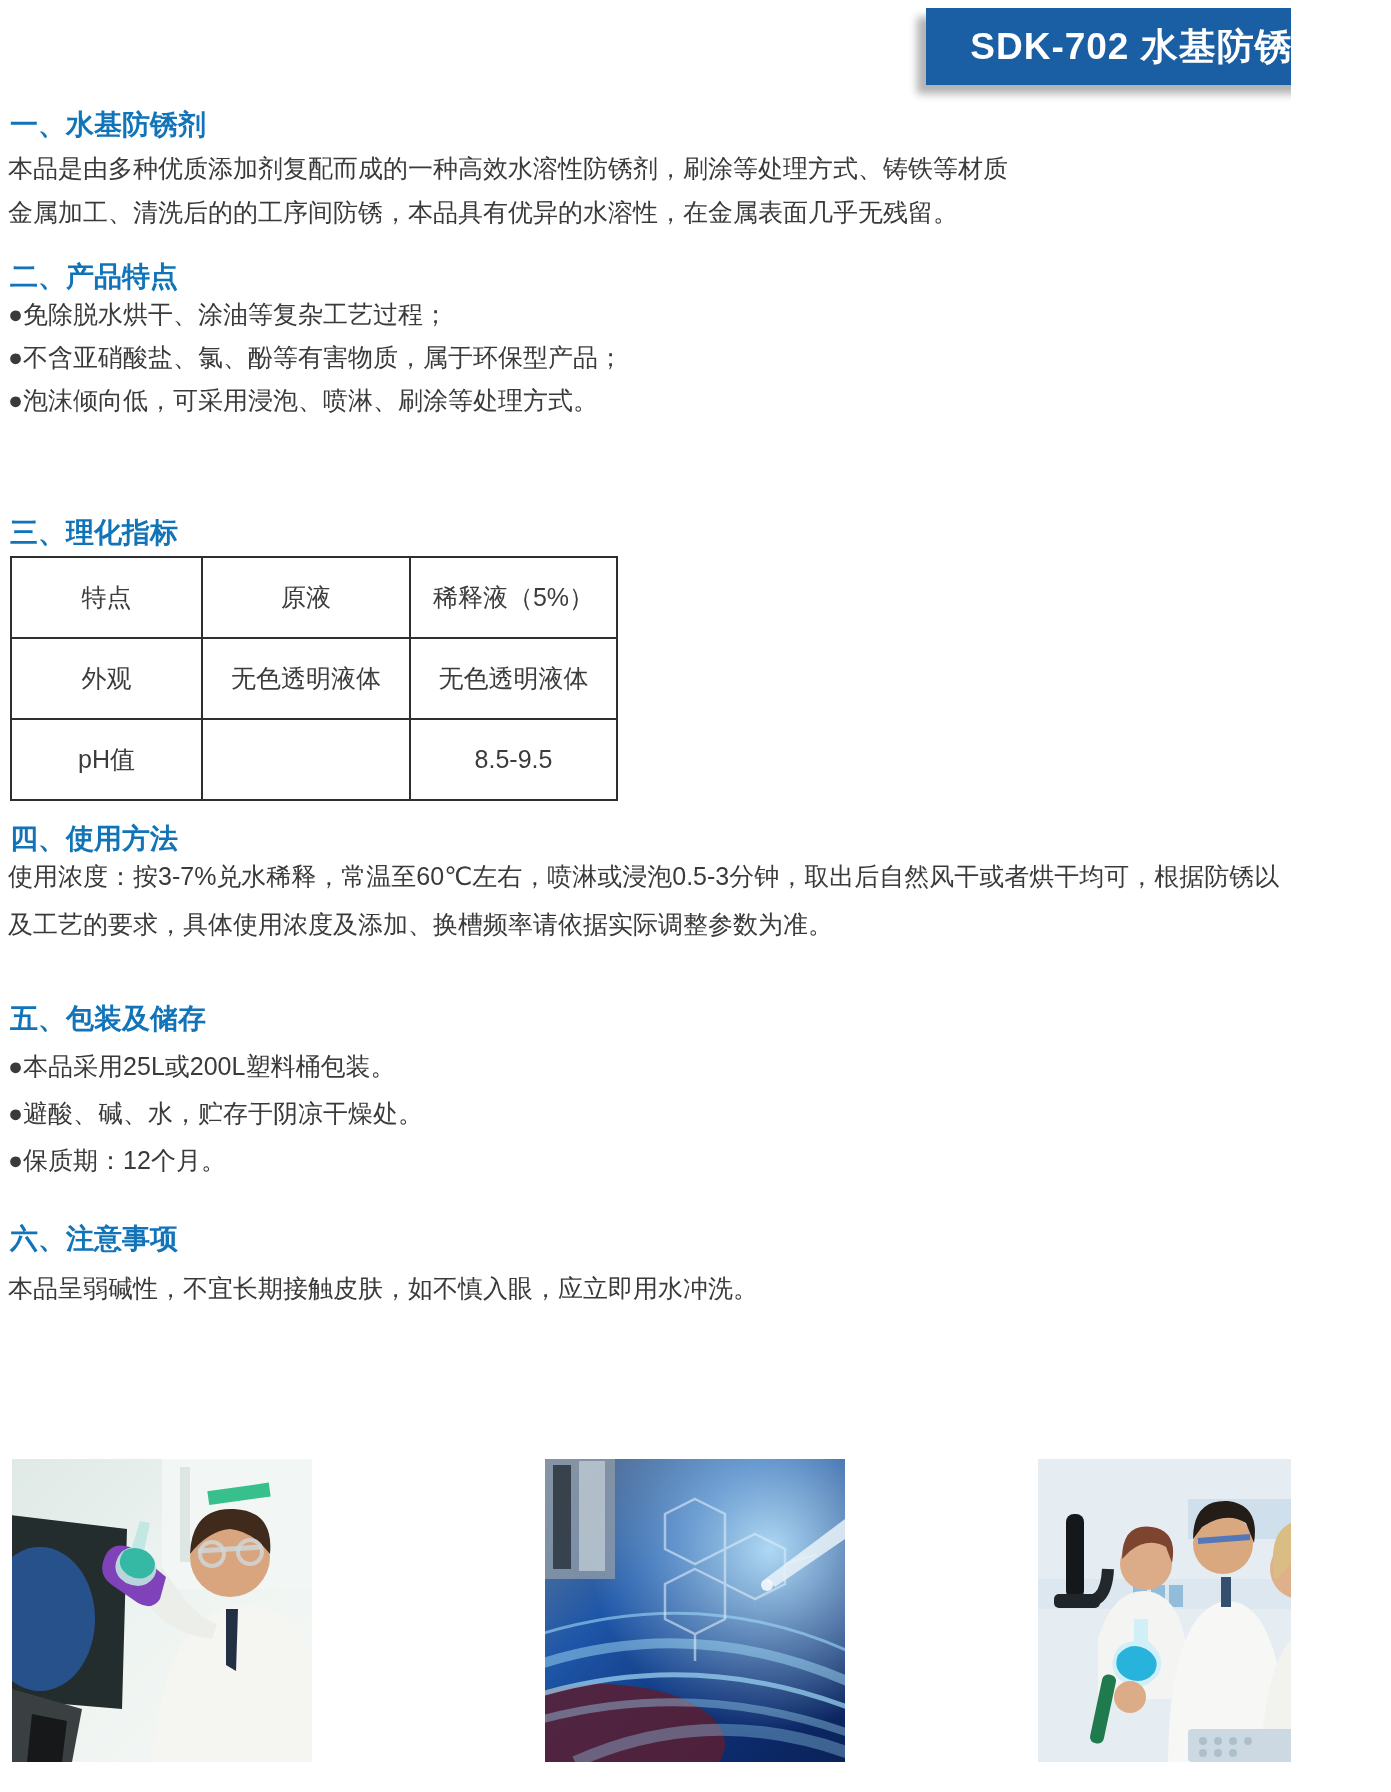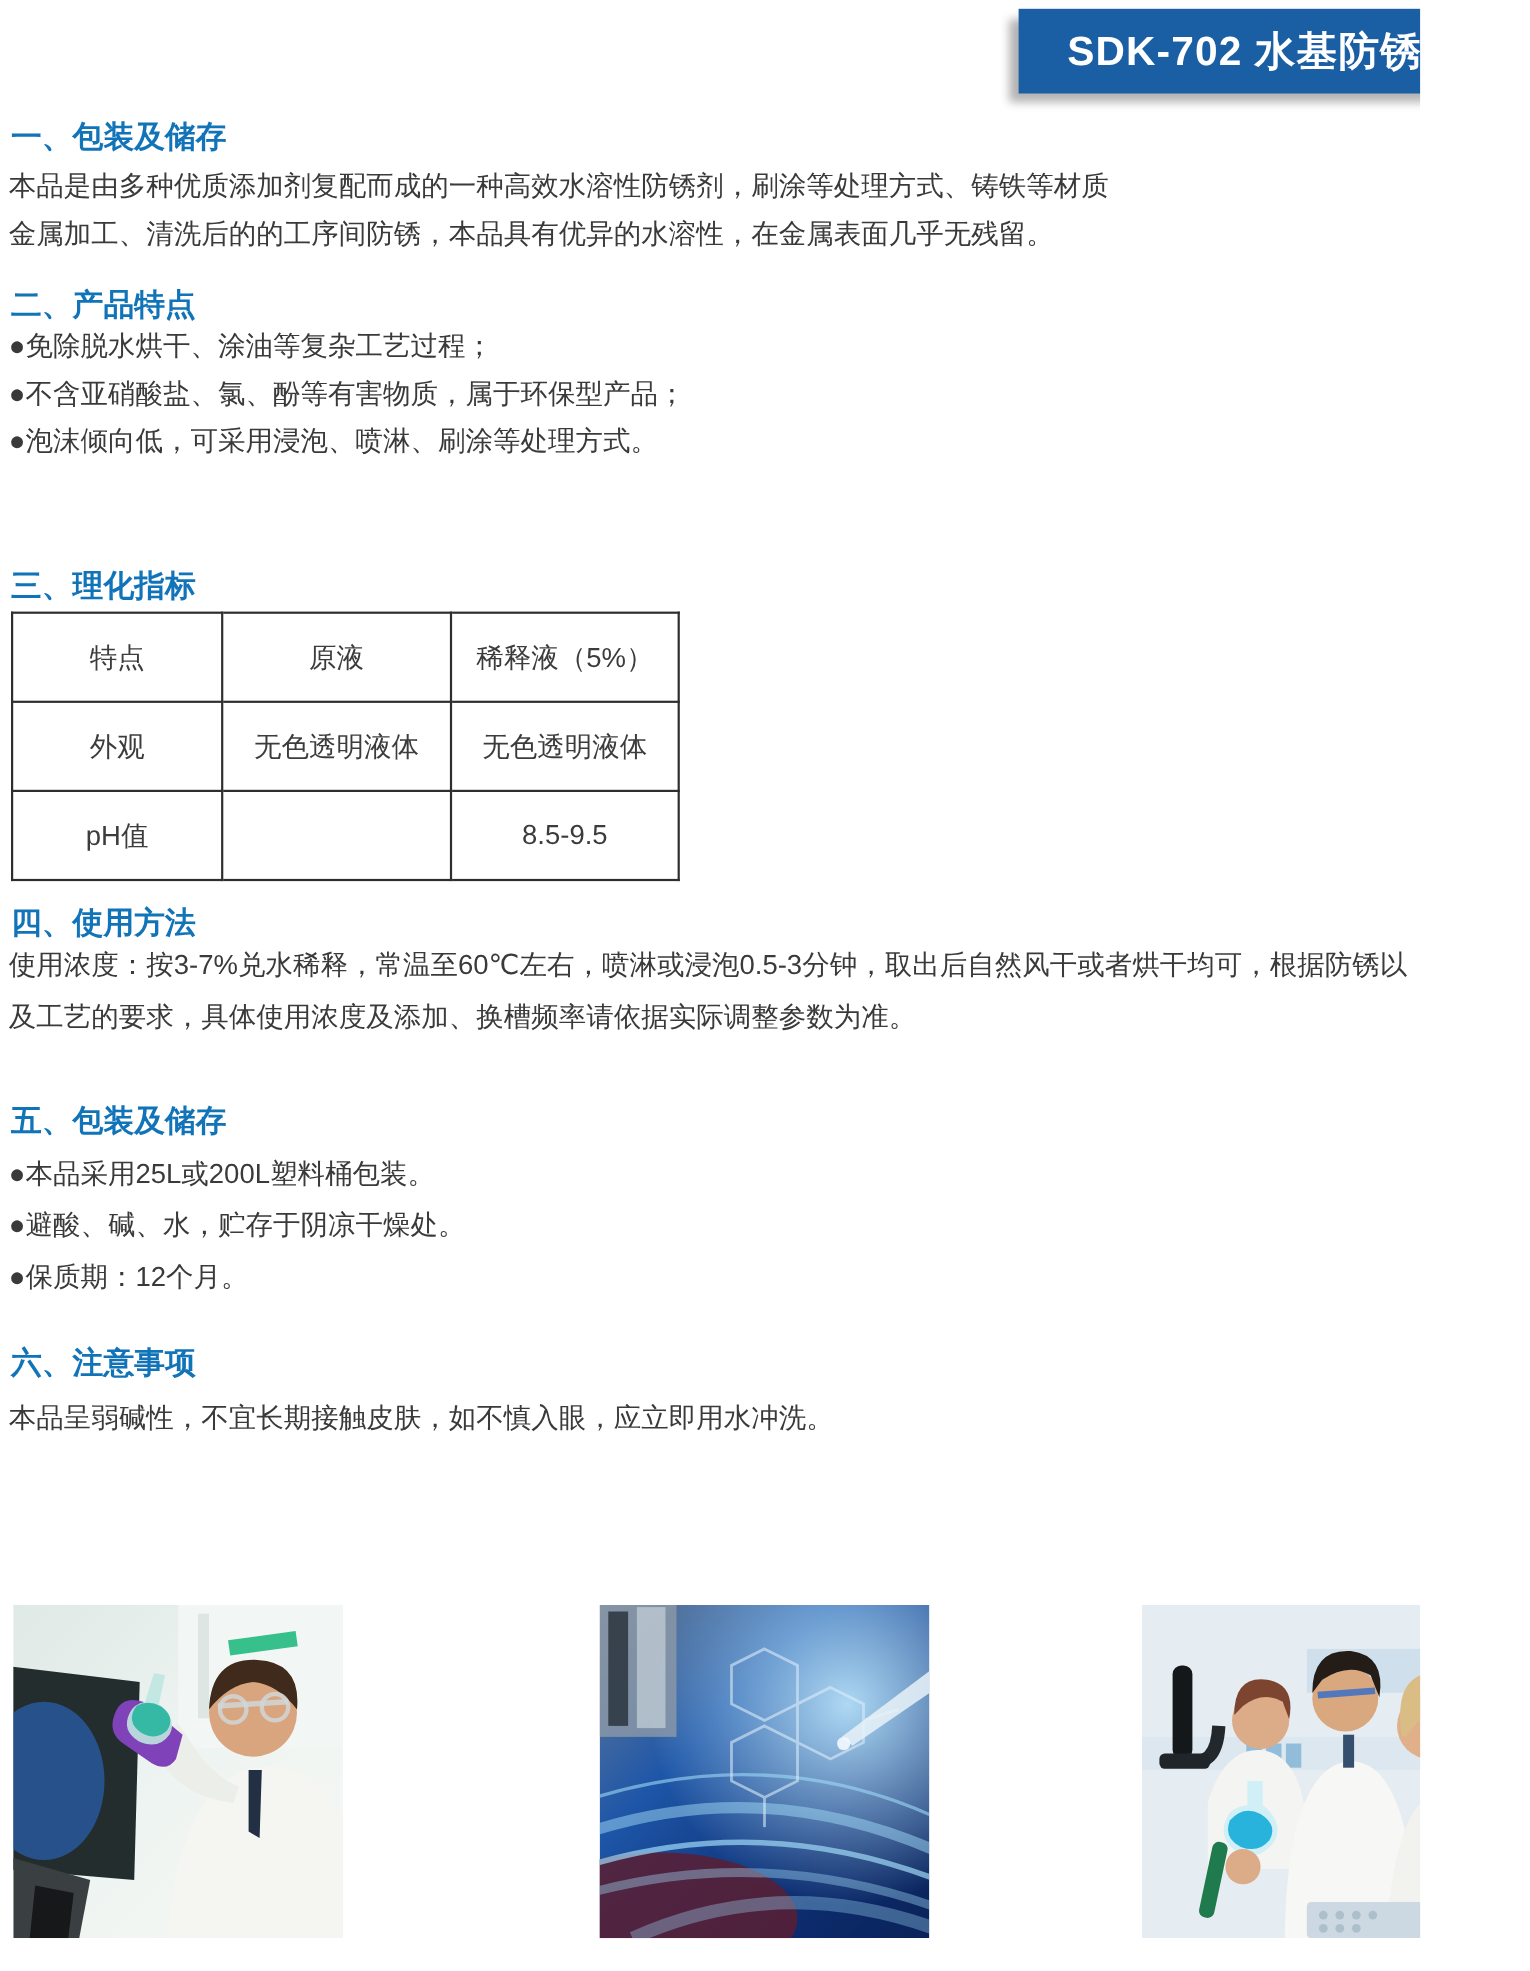--- a/index.html
+++ b/index.html
@@ -57,21 +57,21 @@
 </style>
 </head>
 <body>
 
 <div class="page">
 
   <div class="banner">
     <span>SDK-702 水基防锈剂</span>
   </div>
 
-  <div class="sec-heading" style="top:106px">一、包装及储存</div>
+  <div class="sec-heading" style="top:106px">一、水基防锈剂</div>
   <div class="line" style="top:152px">本品是由多种优质添加剂复配而成的一种高效水溶性防锈剂，刷涂等处理方式、铸铁等材质</div>
   <div class="line" style="top:196px">金属加工、清洗后的的工序间防锈，本品具有优异的水溶性，在金属表面几乎无残留。</div>
 
   <div class="sec-heading" style="top:258px">二、产品特点</div>
   <div class="line" style="top:298px">●免除脱水烘干、涂油等复杂工艺过程；</div>
   <div class="line" style="top:341px">●不含亚硝酸盐、氯、酚等有害物质，属于环保型产品；</div>
   <div class="line" style="top:384px">●泡沫倾向低，可采用浸泡、喷淋、刷涂等处理方式。</div>
 
   <div class="sec-heading" style="top:514px">三、理化指标</div>
   <table class="spec-table">

